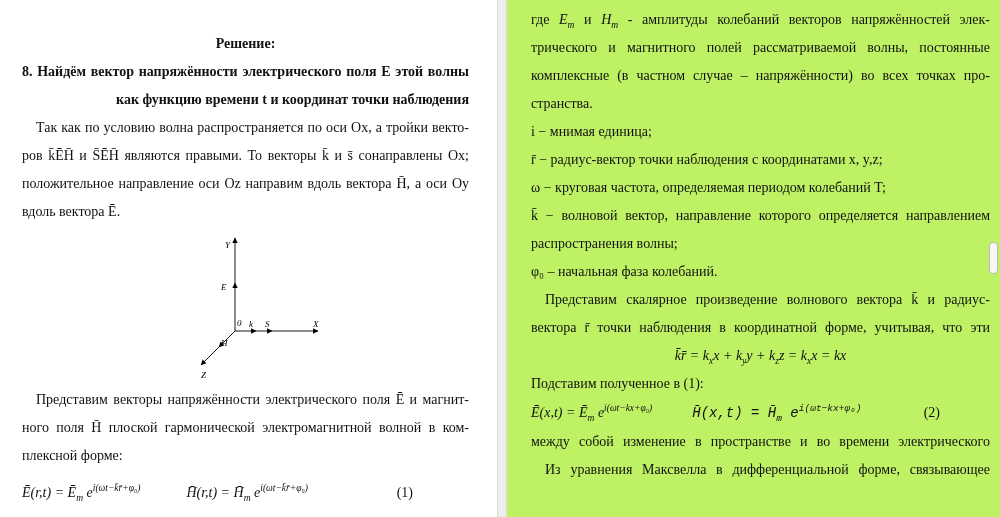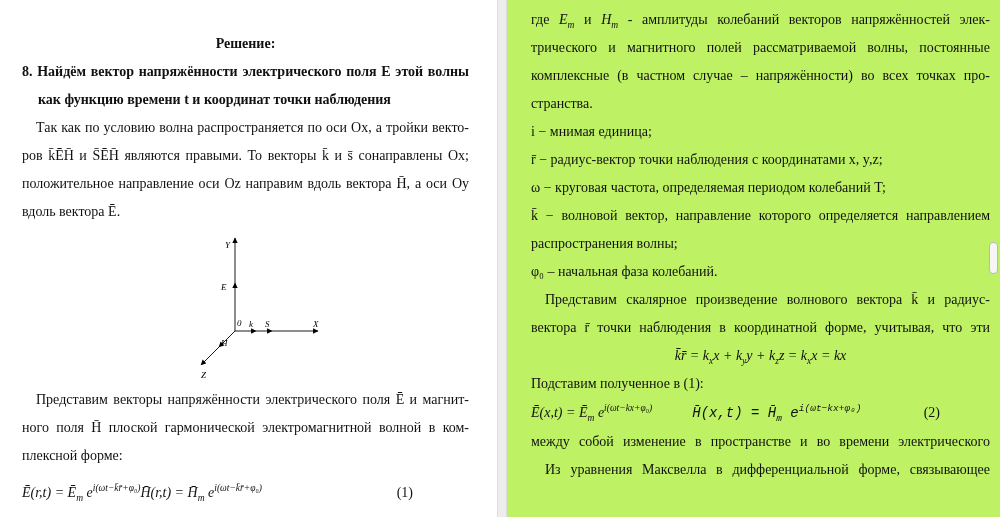--- a/index.html
+++ b/index.html
@@ -11,28 +11,28 @@
     font-size:14px;color:#111;
     position:relative;
     overflow:hidden;
   }
   .page-left{width:497px;box-sizing:border-box;padding:30px 28px 0 22px;background:#fff;}
   .page-gap{width:10px;background:#ededed;border-left:1px solid #dcdcdc;border-right:1px solid #dcdcdc;box-sizing:border-box;}
   .page-right{width:493px;box-sizing:border-box;padding:6px 10px 0 24px;background:#bef264;}
   .line{height:28px;line-height:28px;white-space:nowrap;overflow:visible;}
   .j{text-align:justify;text-align-last:justify;}
   .center{text-align:center;text-align-last:center;}
-  .bold{font-weight:bold;}
+  .bold{font-weight:bold;text-align:right;}
   .indent{padding-left:14px;}
   .hang{padding-left:16px;}
   sup,sub{font-size:9.5px;line-height:0;}
   .math{font-style:italic;}
   .fr{display:flex;align-items:baseline;height:30px;line-height:30px;white-space:nowrap;}
   .fr .fnum{margin-left:auto;font-style:normal;}
-  .f1-h{text-align:right;}
+  .f1-h{margin-left:46px;text-align:right;}
   .f1-num{margin-right:56px;}
   .f2-h{margin-left:40px;font-family:Liberation Mono, monospace;}
   .f2-num{margin-right:50px;}
   .diagram-wrap{height:158px;margin-top:2px;}
   .diagram-wrap svg{margin-left:135px;display:block;}
   svg text{font-family:"Liberation Serif", serif;font-style:italic;font-size:9px;fill:#000;}
   svg line{stroke:#000;stroke-width:0.9;}
   .scroll-thumb{
     position:absolute;right:2px;top:242px;width:7px;height:30px;
     background:#f6f6f6;border:1px solid #b9b9b9;border-radius:4px;

